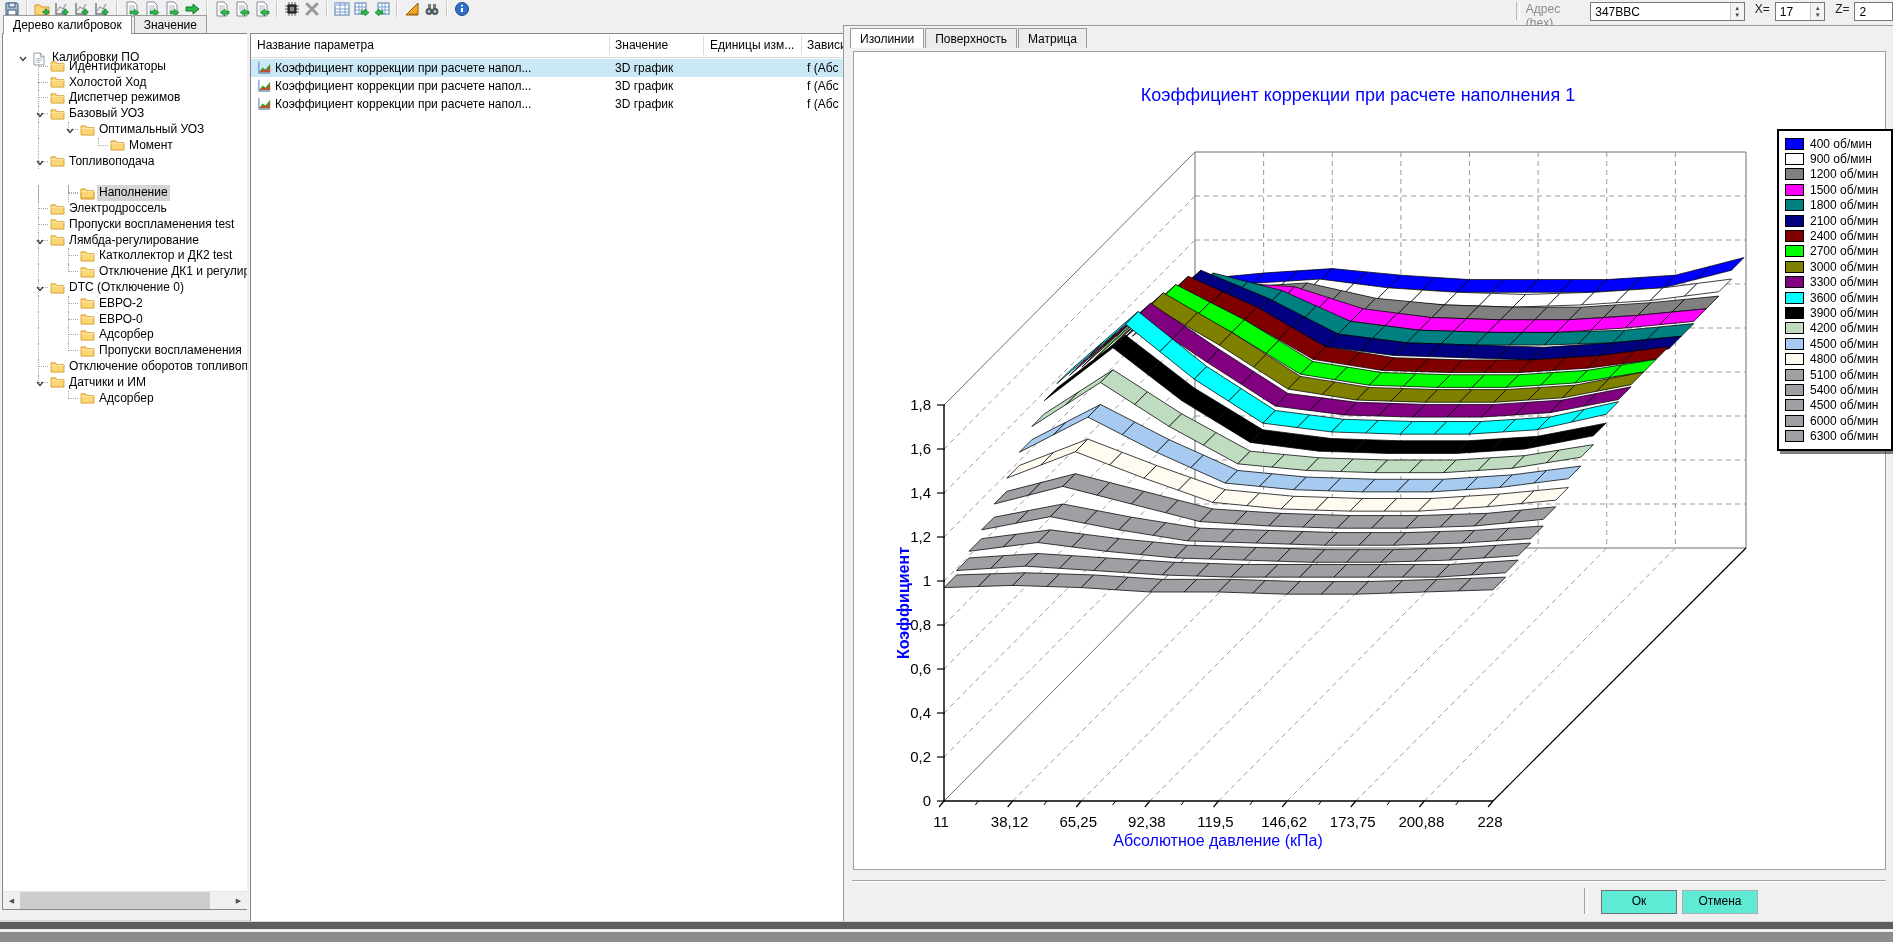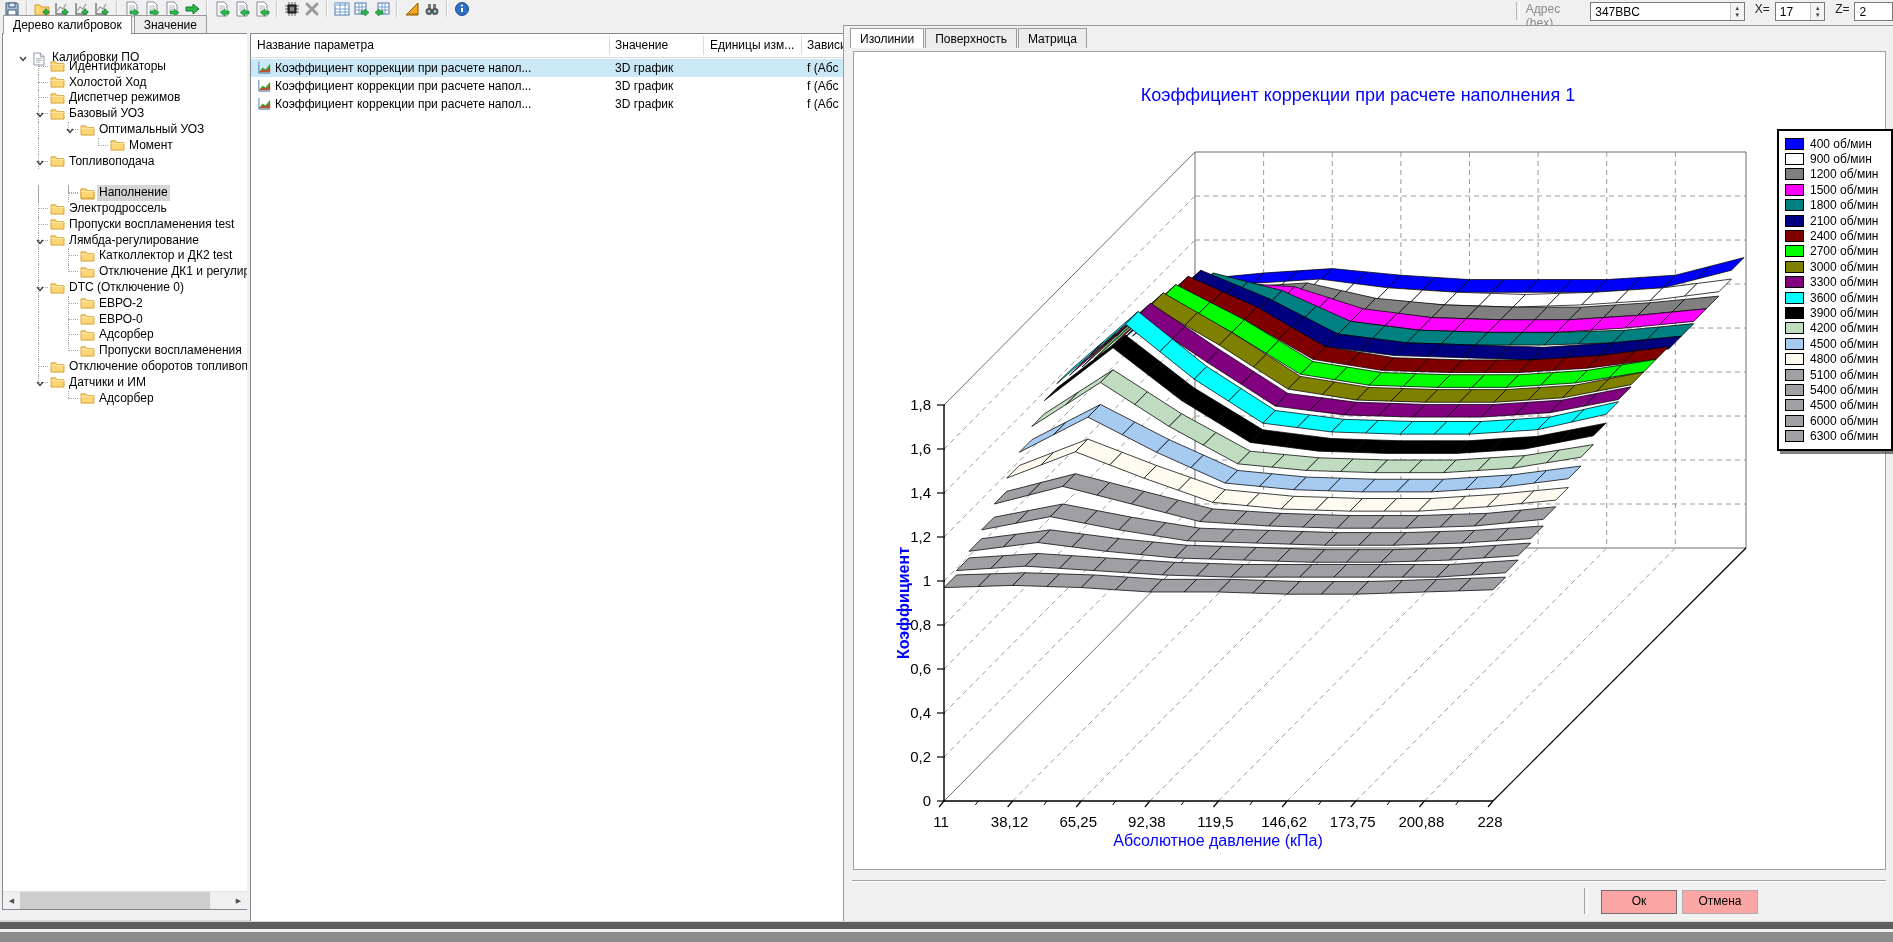--- a/index.html
+++ b/index.html
@@ -53,21 +53,21 @@
   .dtabs{position:absolute;left:6px;top:2px;display:flex;}
   .dtab{padding:3px 9px 3px 9px;border:1px solid #9b9b9b;border-bottom:none;background:#ececec;margin-right:1px;height:13px;}
   .dtab.active{background:#fff;z-index:3;}
   .chart-svg{position:absolute;left:0;top:0;}
   .legend{position:absolute;left:933px;top:103px;width:104px;background:#fff;border:2px solid #000;
           box-shadow:3px 3px 0 rgba(60,60,60,0.65);padding:5px 4px;z-index:5;}
   .litem{display:flex;align-items:center;height:15.4px;font-size:12px;}
   .lswatch{width:17px;height:10px;border:1px solid #000;margin:0 6px 0 2px;flex:none;}
   .groove{position:absolute;left:8px;top:854px;width:1034px;height:0;border-top:1px solid #a5a5a5;border-bottom:1px solid #fff;}
   .grip{position:absolute;left:740px;top:862px;width:2px;height:26px;border-left:1px solid #a5a5a5;border-right:1px solid #fff;}
-  .btn{position:absolute;top:864px;width:74px;height:22px;background:#fca5a5;border:1px solid #707070;
+  .btn{position:absolute;top:864px;width:74px;height:22px;background:#5eead4;border:1px solid #707070;
        text-align:center;line-height:20px;}
   .btn.alt{border-color:#adadad;}
   
   .strip1{position:absolute;left:0;top:920px;width:100%;height:2px;background:#d8d8d8;}
   .strip2{position:absolute;left:0;top:922px;width:100%;height:7px;background:#5e5e5e;}
   .strip3{position:absolute;left:0;top:929px;width:100%;height:3px;background:#efefef;}
   .strip4{position:absolute;left:0;top:932px;width:100%;height:10px;background:#8c8c8c;}
 </style>
 </head>
 <body>

